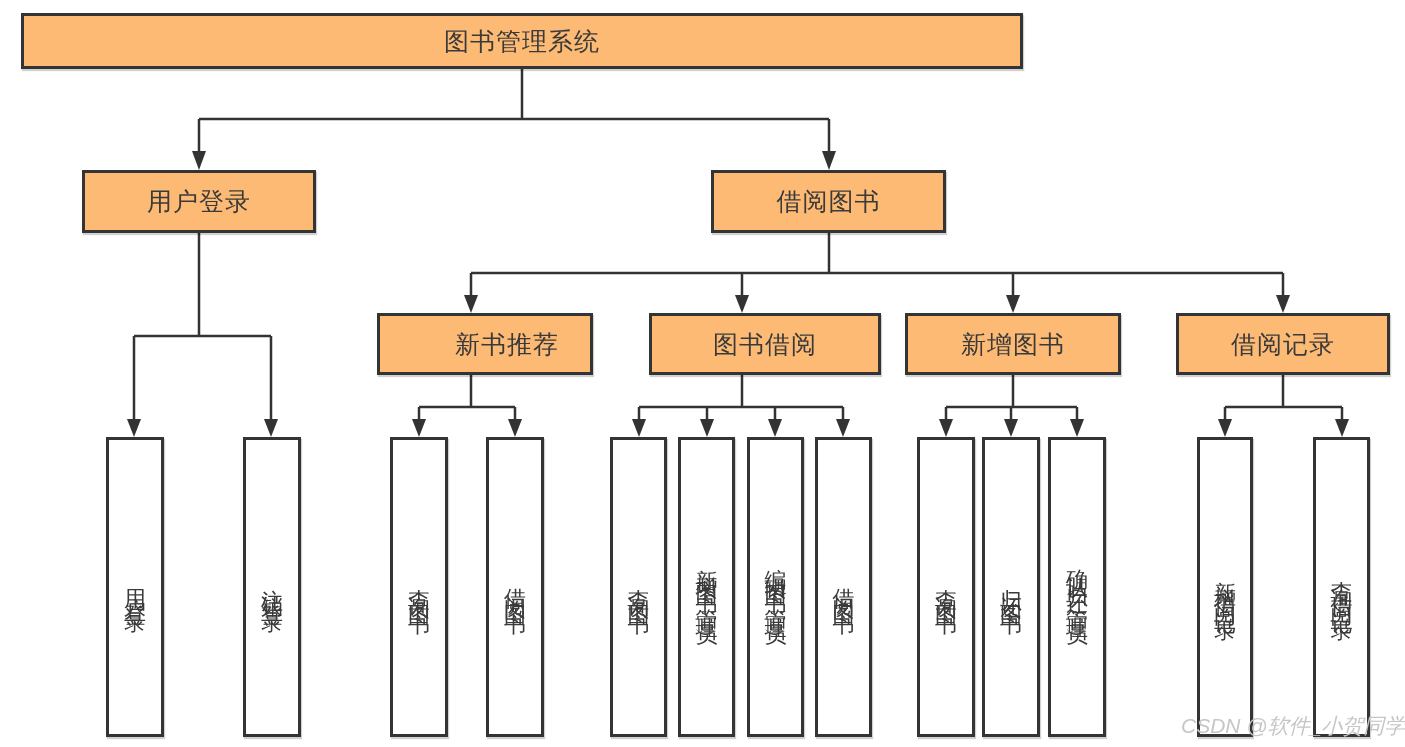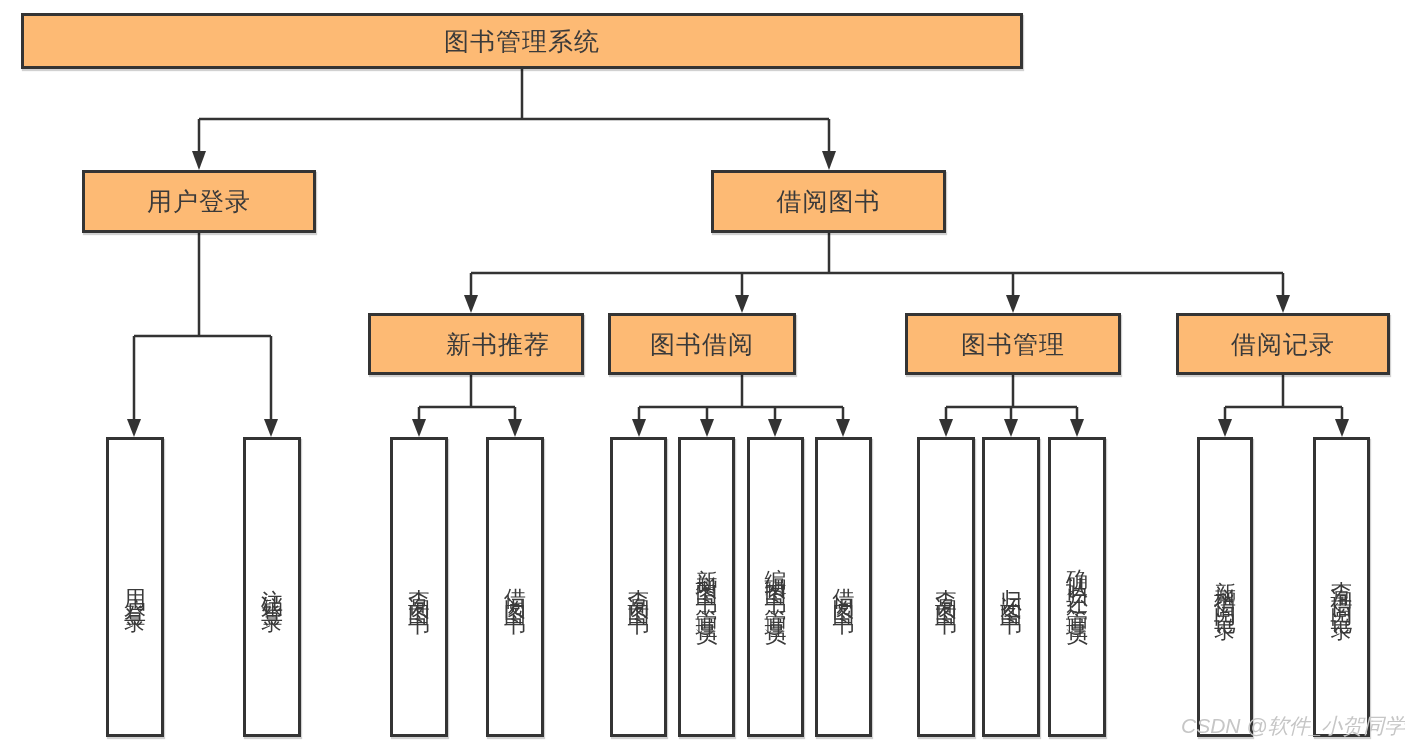--- a/index.html
+++ b/index.html
@@ -93,23 +93,23 @@
       <polygon points="1218,419 1232,419 1225,437"></polygon>
       <polygon points="1335,419 1349,419 1342,437"></polygon>
     </g>
   </svg>
 
   <div class="hbox" style="left:21px; top:13px; width:1002px; height:56px;">图书管理系统</div>
 
   <div class="hbox" style="left:82px; top:170px; width:234px; height:63px;">用户登录</div>
   <div class="hbox" style="left:711px; top:170px; width:235px; height:63px;">借阅图书</div>
 
-  <div class="hbox" style="left:368px; top:313px; width:216px; height:62px;padding-left:44px;">新书推荐</div>
-  <div class="hbox" style="left:608px; top:313px; width:188px; height:62px;">图书借阅</div>
-  <div class="hbox" style="left:905px; top:313px; width:216px; height:62px;">图书管理</div>
+  <div class="hbox" style="left:377px; top:313px; width:216px; height:62px;padding-left:44px;">新书推荐</div>
+  <div class="hbox" style="left:649px; top:313px; width:232px; height:62px;">图书借阅</div>
+  <div class="hbox" style="left:905px; top:313px; width:216px; height:62px;">新增图书</div>
   <div class="hbox" style="left:1176px; top:313px; width:214px; height:62px;">借阅记录</div>
 
   <div class="vbox" style="left:106px; width:58px;">
     <span class="vtext">用户登录</span>
   </div>
   <div class="vbox" style="left:243px; width:58px;">
     <span class="vtext">注销登录</span>
   </div>
 
   <div class="vbox" style="left:390px; width:58px;">

